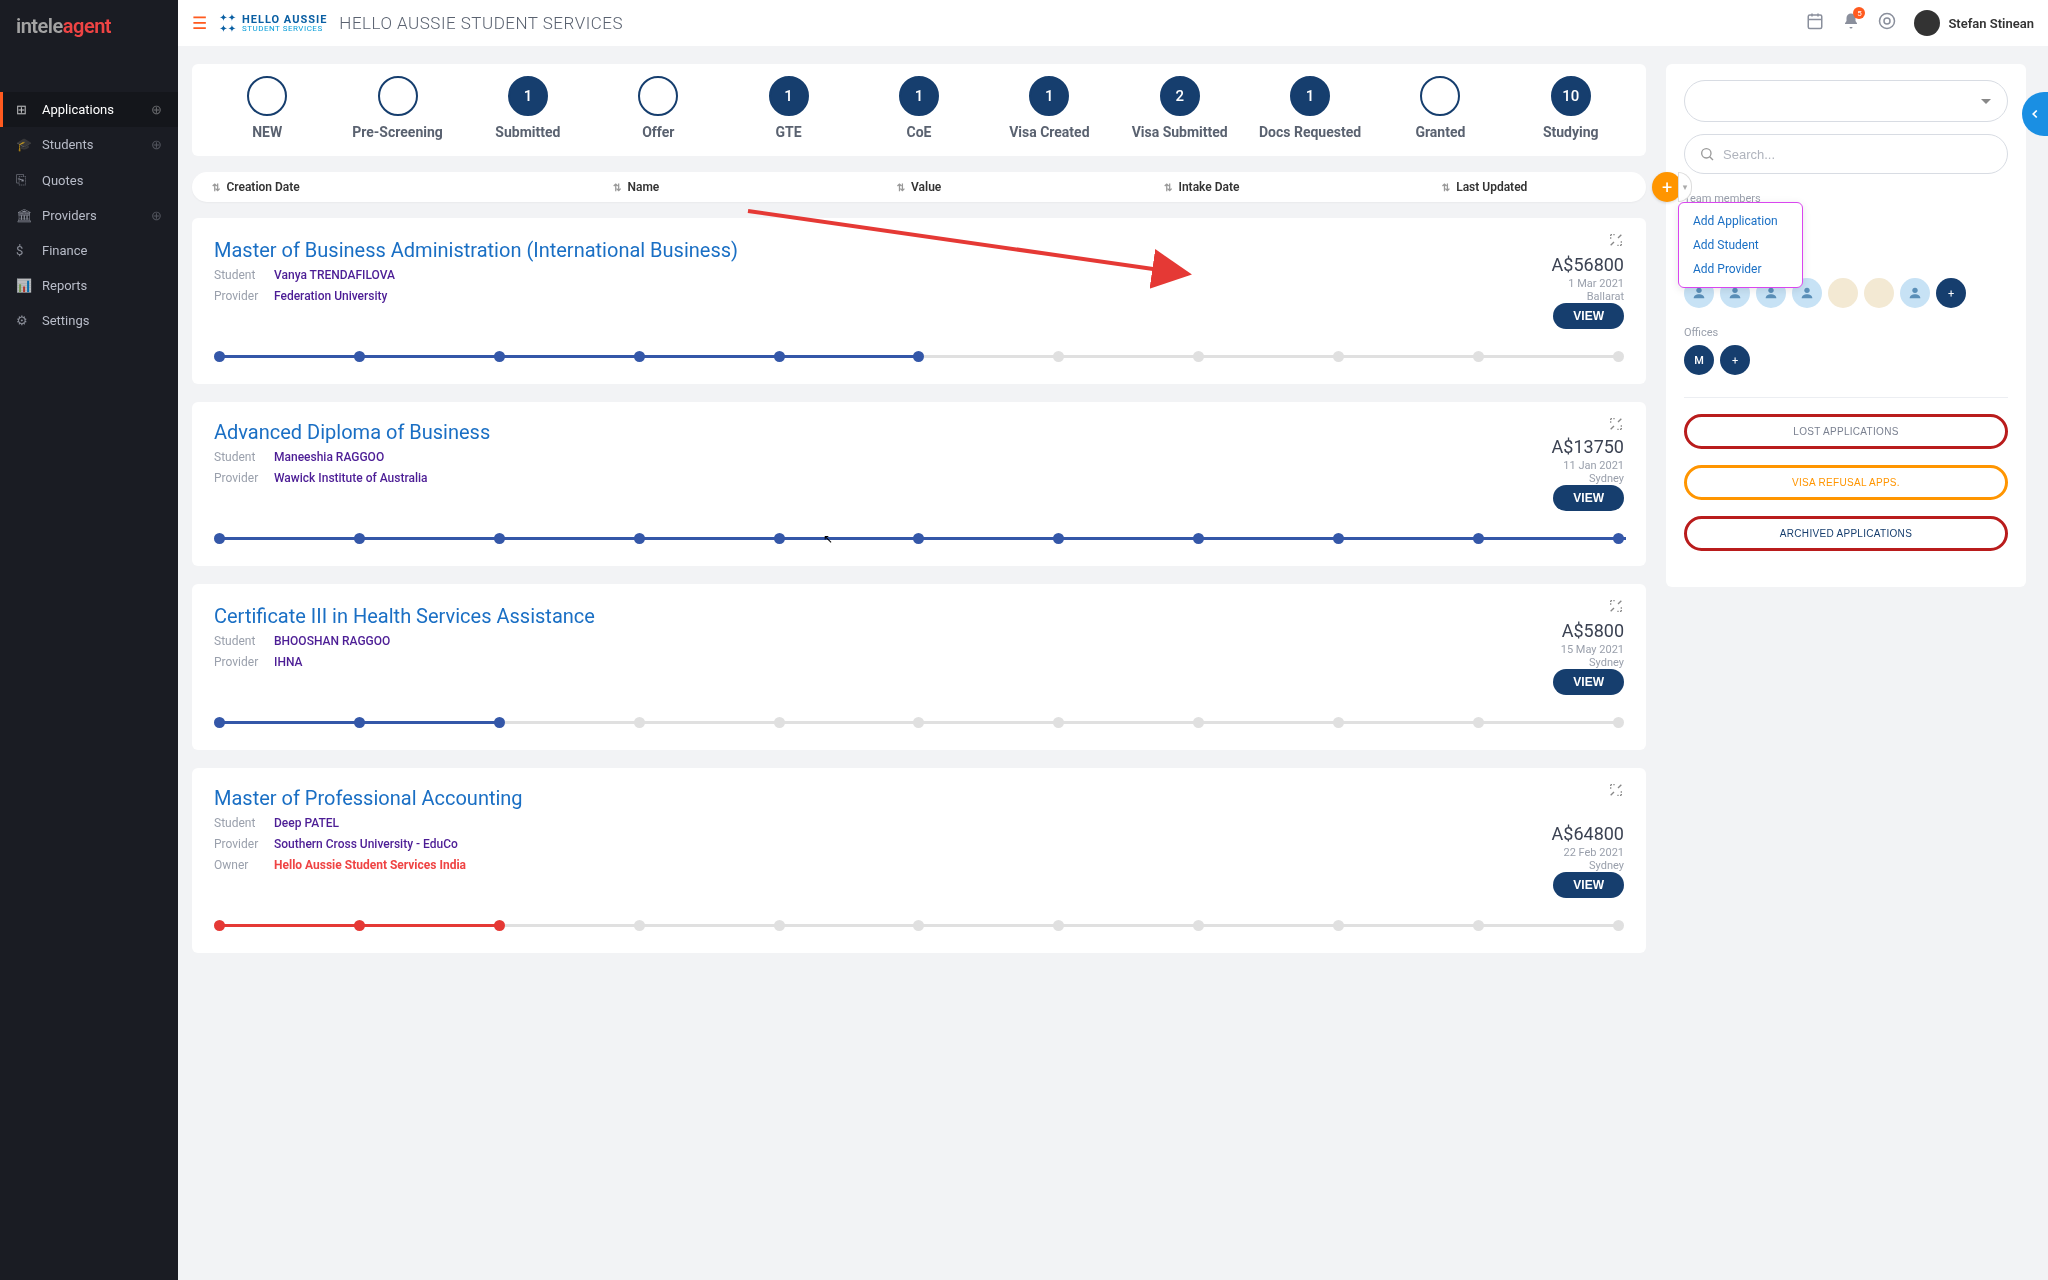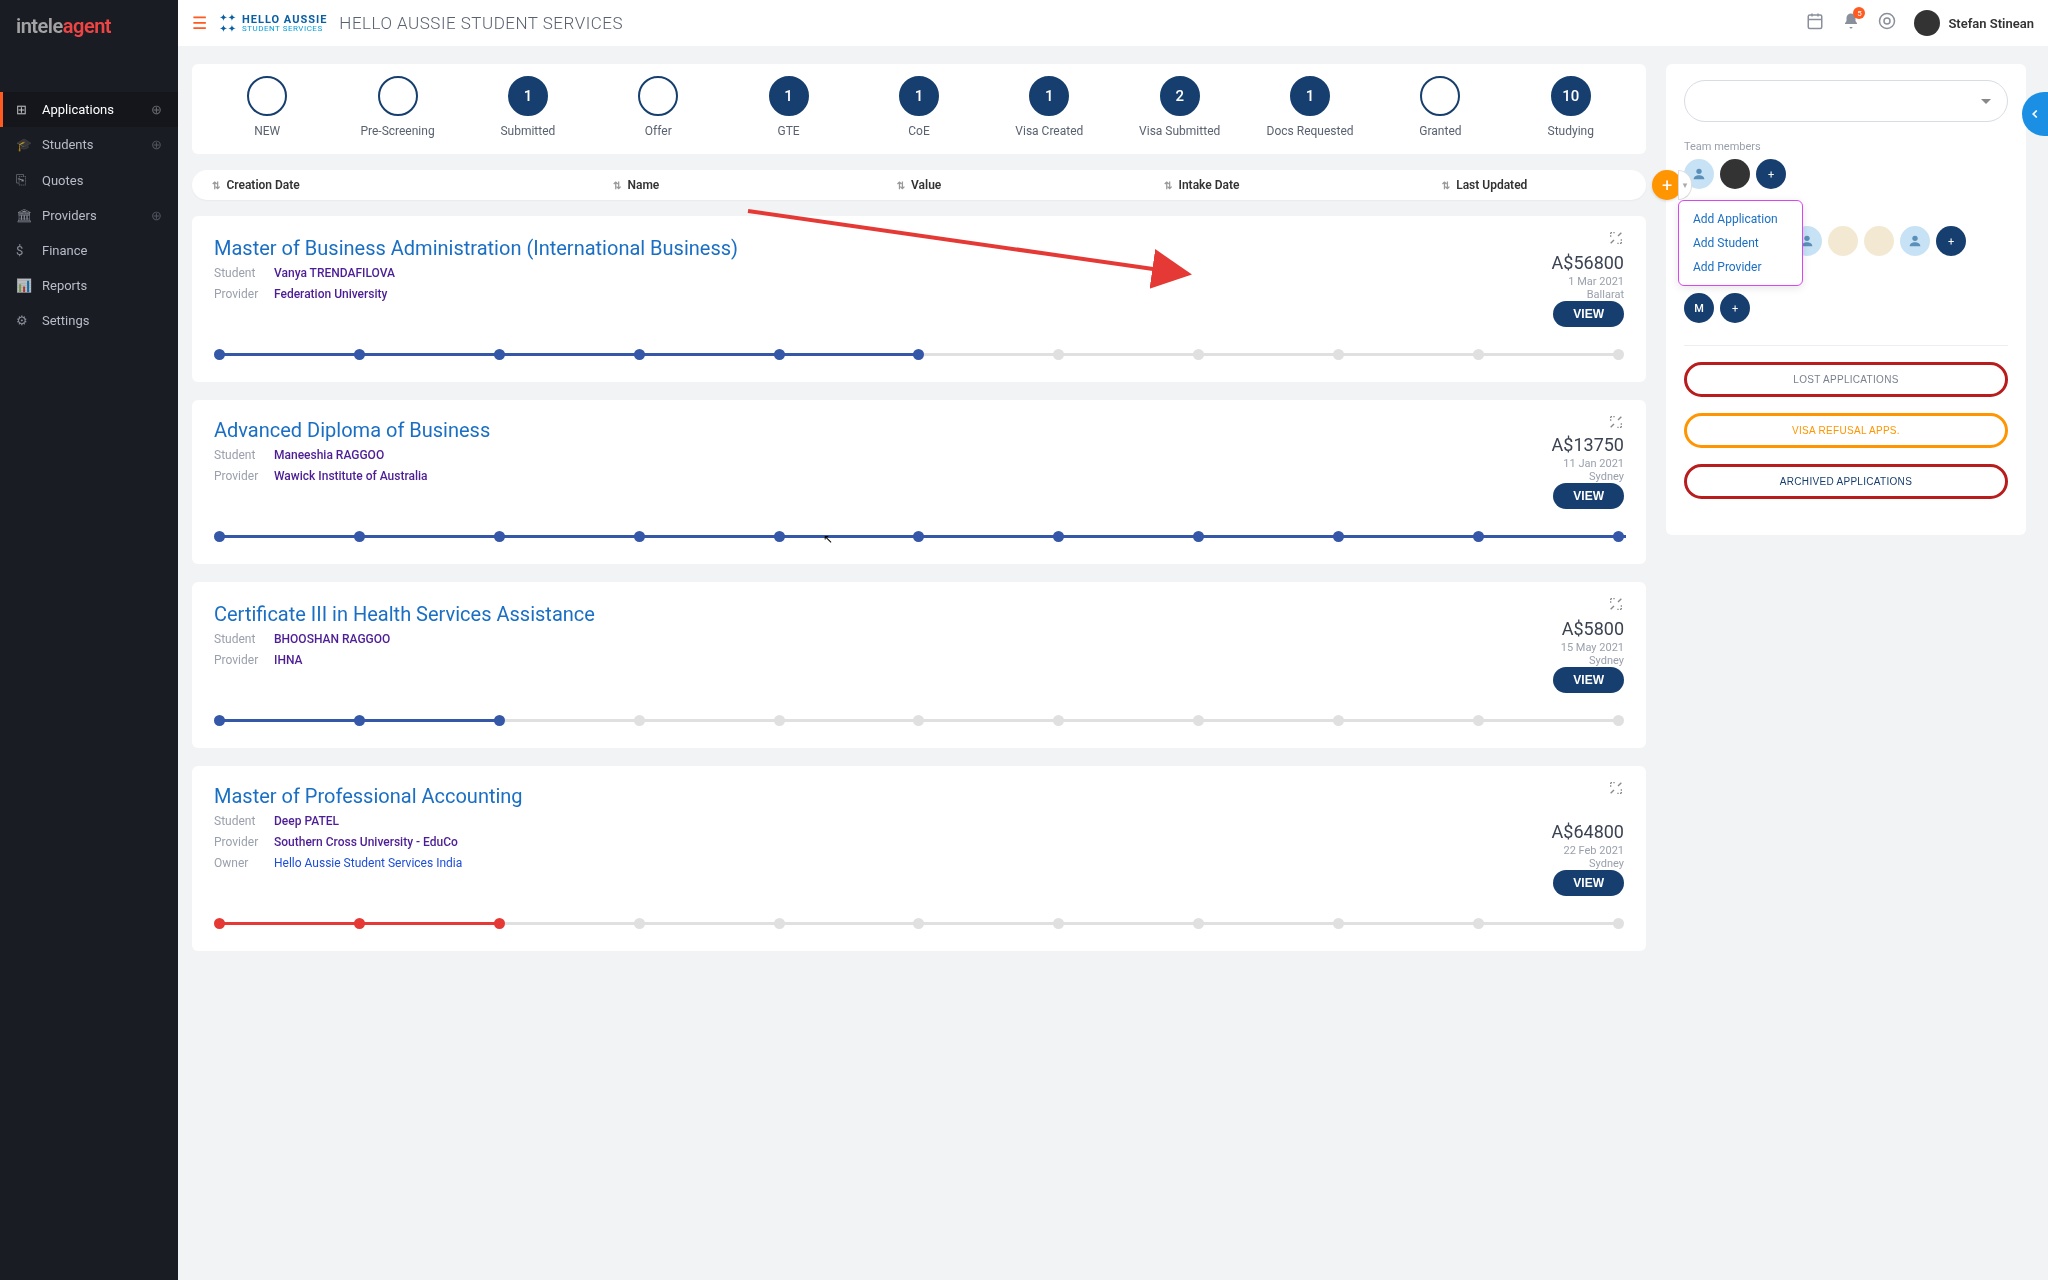--- a/index.html
+++ b/index.html
@@ -43,21 +43,21 @@
   
   .content { flex: 1; overflow-y: auto; display: flex; gap: 20px; padding: 18px 22px 18px 14px; position: relative; }
   .left-col { flex: 1; min-width: 0; }
   .right-col { width: 360px; flex-shrink: 0; }
   
   
   .pipeline { background: #fff; border-radius: 6px; padding: 12px 10px 16px; display: flex; justify-content: space-between; margin-bottom: 16px; }
   .stage { display: flex; flex-direction: column; align-items: center; gap: 8px; width: 9.5%; }
   .stage-circle { width: 40px; height: 40px; border-radius: 50%; border: 2px solid #163e6e; display: flex; align-items: center; justify-content: center; font-size: 15px; font-weight: 500; color: #fff; background: #fff; }
   .stage-circle.filled { background: #163e6e; }
-  .stage-label { font-size: 12px; color: #5a6270; text-align: center; }
+  .stage-label { font-size: 14px; color: #5a6270; text-align: center; font-weight: bold; }
   
   
   .sort-bar { background: #fff; border-radius: 18px; padding: 8px 20px; display: flex; margin-bottom: 16px; box-shadow: 0 1px 2px rgba(0,0,0,0.04); position: relative; }
   .sort-item { flex: 1; display: flex; align-items: center; gap: 6px; font-size: 12px; font-weight: 600; color: #333; cursor: pointer; justify-content: center; }
   .sort-item:first-child { justify-content: flex-start; }
   .sort-icon { color: #999; font-size: 10px; }
   
   
   .add-wrap { position: absolute; right: -46px; top: 0; z-index: 10; }
   .add-btn { background: #ff9500; color: #fff; border-radius: 50%; width: 30px; height: 30px; display: inline-flex; align-items: center; justify-content: center; font-size: 18px; cursor: pointer; box-shadow: 0 1px 3px rgba(0,0,0,0.15); }
@@ -65,21 +65,21 @@
   .add-dropdown { position: absolute; top: 30px; left: 26px; background: #fff; border: 1px solid #d946ef; border-radius: 6px; padding: 6px 0; min-width: 125px; box-shadow: 0 2px 8px rgba(0,0,0,0.1); }
   .add-dropdown div { padding: 5px 14px; font-size: 12px; color: #1a6fc4; cursor: pointer; }
   
   
   .card { background: #fff; border-radius: 6px; padding: 18px 22px 22px; margin-bottom: 18px; position: relative; }
   .card-top { display: flex; justify-content: space-between; align-items: flex-end; }
   .card-title { font-size: 20px; color: #1a6fc4; font-weight: 400; margin-bottom: 6px; }
   .card-meta { display: grid; grid-template-columns: 60px auto; row-gap: 7px; font-size: 12px; }
   .card-meta .lbl { color: #9aa0ac; }
   .card-meta .val { color: #4c1d95; font-weight: 500; }
-  .card-meta .val.plain { color: #1d4ed8; font-weight: 400; }
+  .card-meta .val.plain { color: #ef4444; font-weight: 700; }
   .card-right { text-align: right; }
   .card-value { font-size: 18px; color: #3b4252; font-weight: 400; }
   .card-date { font-size: 11px; color: #9aa0ac; margin-top: 2px; }
   .card-loc { font-size: 11px; color: #9aa0ac; }
   .card-icon { position: absolute; top: 14px; right: 22px; color: #888; }
   .card-icon svg { width: 16px; height: 16px; }
   .view-btn { background: #163e6e; color: #fff; border: none; border-radius: 16px; padding: 6px 20px; font-size: 12px; font-weight: 600; cursor: pointer; float: right; margin-top: 0; }
   .progress { display: flex; align-items: center; margin-top: 48px; position: relative; clear: both; }
   .progress .line { position: absolute; height: 3px; left: 2px; right: 2px; background: #e0e0e0; z-index: 0; }
   .progress .line-fill { position: absolute; height: 3px; left: 2px; background: #3457a8; z-index: 1; }
@@ -451,20 +451,27 @@
                   <span class="dot "></span>
                 </div>
     </div>
             </div>
           </div>
       </div>
 
       <div class="right-col">
         <div class="panel">
           <div class="select-placeholder"></div>
+          <div class="search-box">
+            <svg viewBox="0 0 24 24" fill="none" stroke="currentColor" stroke-width="2">
+                <circle cx="11" cy="11" r="7"></circle>
+                <line x1="21" y1="21" x2="16" y2="16"></line>
+              </svg>
+            <input type="text" placeholder="Search..." style="">
+          </div>
           <div class="section-label">Team members</div>
           <div class="chips">
             <span class="chip">
                 <svg viewBox="0 0 24 24" fill="currentColor">
                   <circle cx="12" cy="8" r="4"></circle>
                   <path d="M4 20c0-4 4-6 8-6s8 2 8 6"></path>
                 </svg>
               </span>
             <span class="chip dark"></span>
             <span class="chip navy">+</span>

